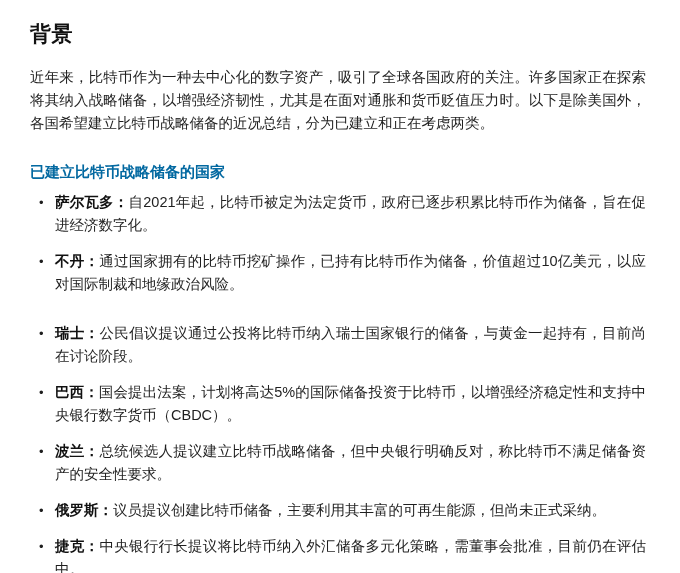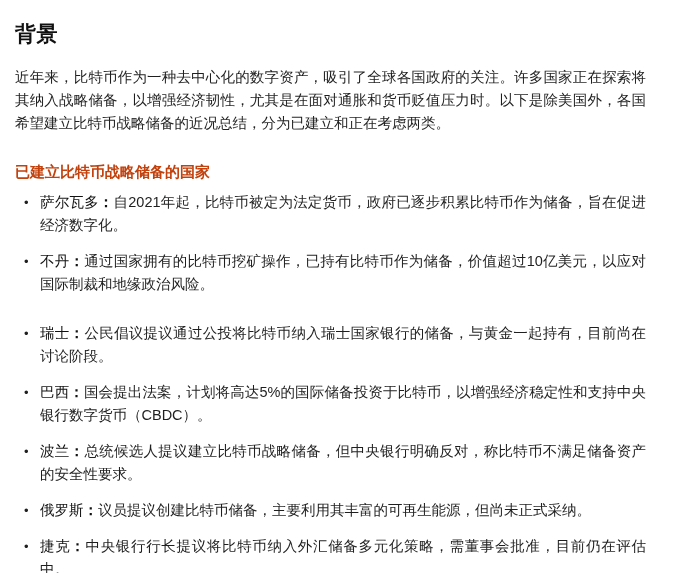--- a/index.html
+++ b/index.html
@@ -12,40 +12,40 @@
     height: 573px;
     overflow: hidden;
     font-family: "Liberation Sans", "DejaVu Sans", sans-serif;
     color: #1f1f1f;
     -webkit-font-smoothing: antialiased;
   }
   .page {
     box-sizing: border-box;
     width: 680px;
     height: 573px;
-    padding: 20px 34px 16px 15px;
+    padding: 20px 34px 16px 30px;
     background: #ffffff;
   }
   .doc-title {
     font-size: 21px;
     font-weight: 700;
     color: #111111;
     margin: 0 0 18px 0;
     letter-spacing: 0.5px;
   }
   .intro {
     font-size: 14.5px;
     line-height: 23px;
     margin: 12px 0 28px 0;
     text-align: justify;
   }
   .section-heading {
     font-size: 15px;
     font-weight: 700;
-    color: #c2410c;
+    color: #0369a1;
     margin: 0 0 9px 0;
   }
   ul.country-list {
     list-style: none;
     margin: 0 0 26px 0;
     padding: 0;
   }
   ul.country-list li {
     position: relative;
     padding-left: 25px;
@@ -55,21 +55,21 @@
     text-align: justify;
   }
   ul.country-list li .bullet {
     position: absolute;
     left: 9px;
     top: 0;
     font-size: 13px;
     color: #1f1f1f;
   }
   .country-name {
-    font-weight: 400;
+    font-weight: 700;
     color: #111111;
   }
   .country-sep {
     font-weight: 700;
     color: #111111;
   }
 </style>
 </head>
 <body>
 

